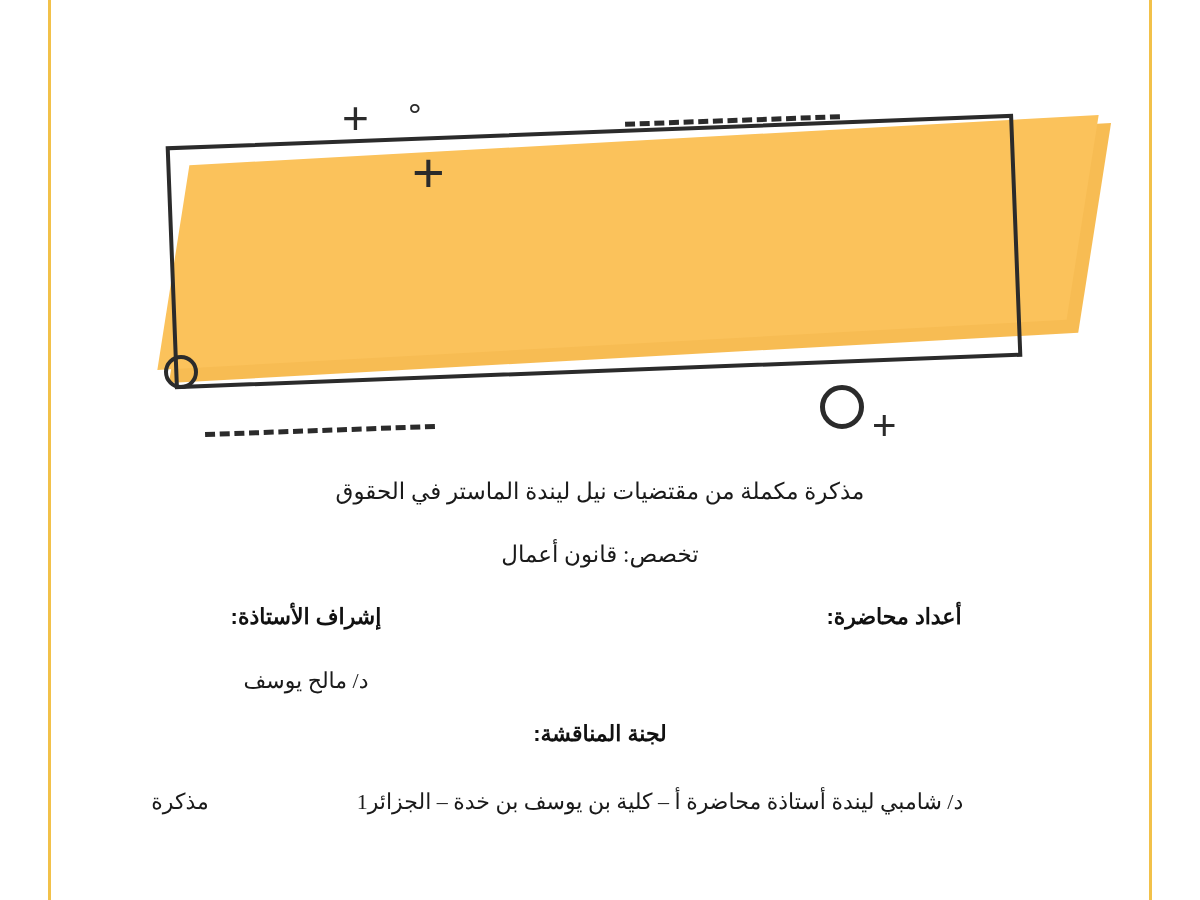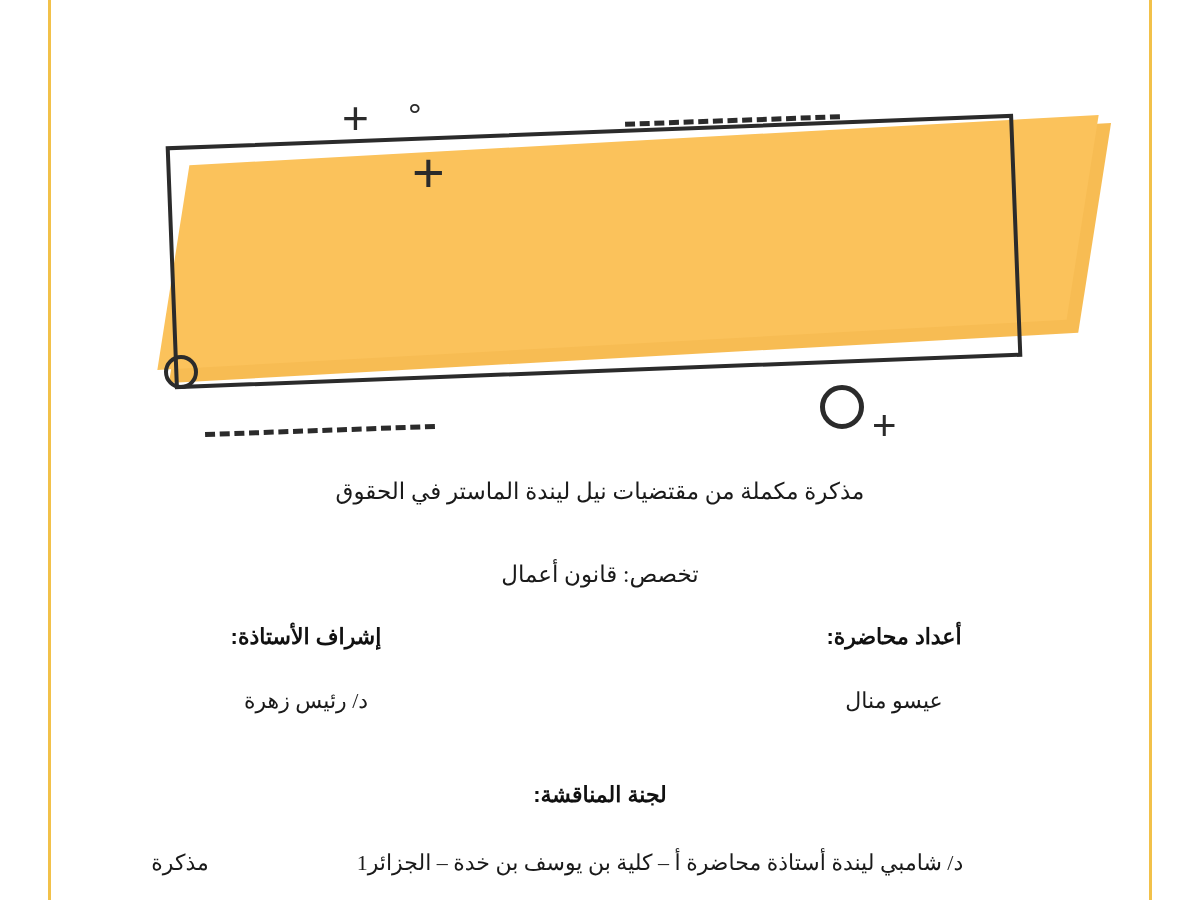--- a/index.html
+++ b/index.html
@@ -133,21 +133,21 @@
   .deco-plus-3 { left: 812px; top: 405px; font-size: 42px; font-weight: 400; }
 
   
   .line {
     text-align: center;
     font-size: 23px;
     color: #1a1a1a;
     direction: rtl;
   }
   .subtitle-1 { margin-top: 58px; }
-  .subtitle-2 { margin-top: 56px; }
+  .subtitle-2 { margin-top: 36px; }
 
   .people-row {
     display: flex;
     justify-content: space-between;
     margin-top: 36px;
     padding: 0 50px;
     direction: rtl;
   }
   .people-col { width: 40%; text-align: center; }
   .people-head {
@@ -157,21 +157,21 @@
     color: #111;
   }
   .people-col.right .people-head { text-align: center; }
   .people-name {
     margin-top: 38px;
     font-size: 22px;
     color: #1a1a1a;
   }
 
   .jury-head {
-    margin-top: 68px;
+    margin-top: 27px;
     text-align: center;
     font-family: "Liberation Sans", sans-serif;
     font-weight: bold;
     font-size: 22px;
     color: #111;
   }
 
   .jury-row {
     margin-top: 42px;
     display: flex;
@@ -206,25 +206,24 @@
     <div class="deco deco-plus-3">+</div>
 
   </div>
 
   <div class="line subtitle-1">مذكرة مكملة من مقتضيات نيل ليندة الماستر في الحقوق</div>
   <div class="line subtitle-2">تخصص: قانون أعمال</div>
 
   <div class="people-row">
     <div class="people-col right">
       <div class="people-head">أعداد محاضرة:</div>
-      <div class="people-name">عيسو منال</div>
     </div>
     <div class="people-col left">
       <div class="people-head">إشراف الأستاذة:</div>
-      <div class="people-name">د/ رئيس زهرة</div>
+      <div class="people-name">د/ مالح يوسف</div>
     </div>
   </div>
 
   <div class="jury-head">لجنة المناقشة:</div>
 
   <div class="jury-row">
     <div class="jury-desc">د/ شامبي ليندة أستاذة محاضرة أ – كلية بن يوسف بن خدة – الجزائر1</div>
     <div class="jury-role">مذكرة</div>
   </div>
 

